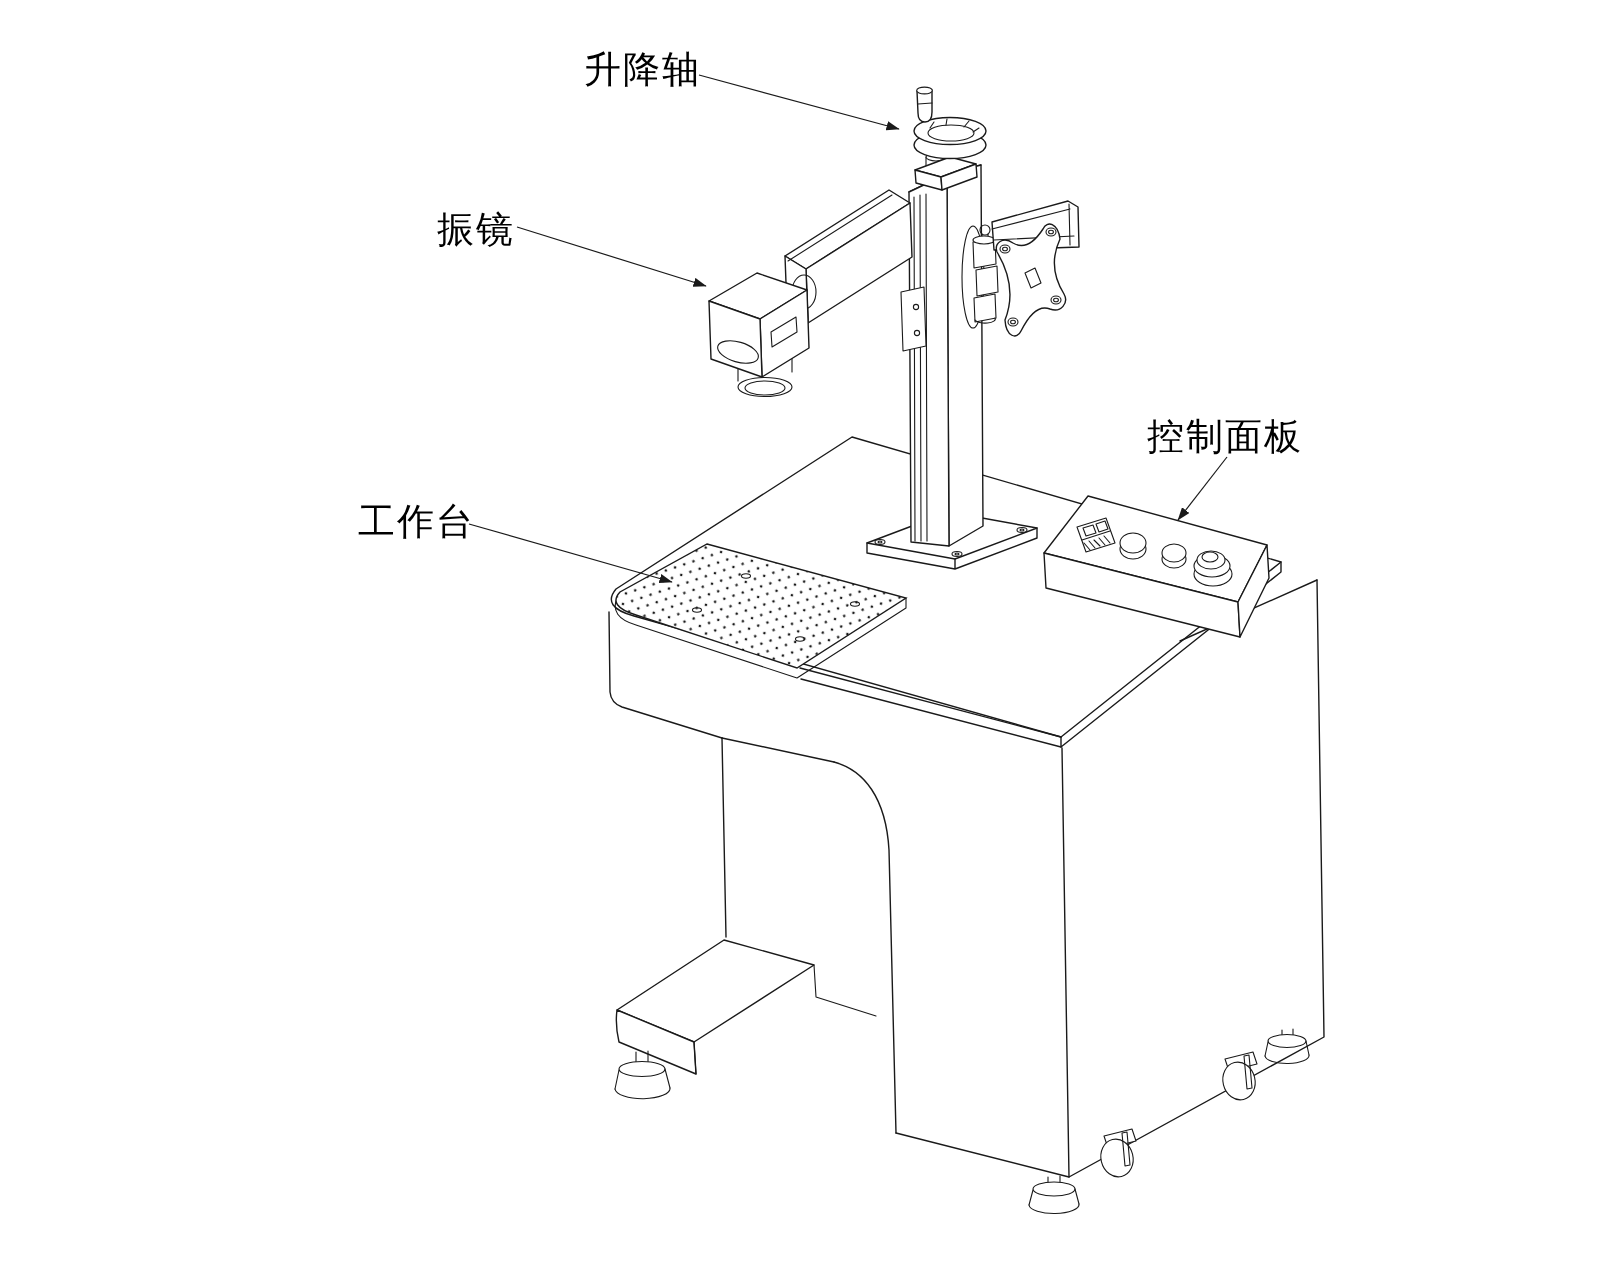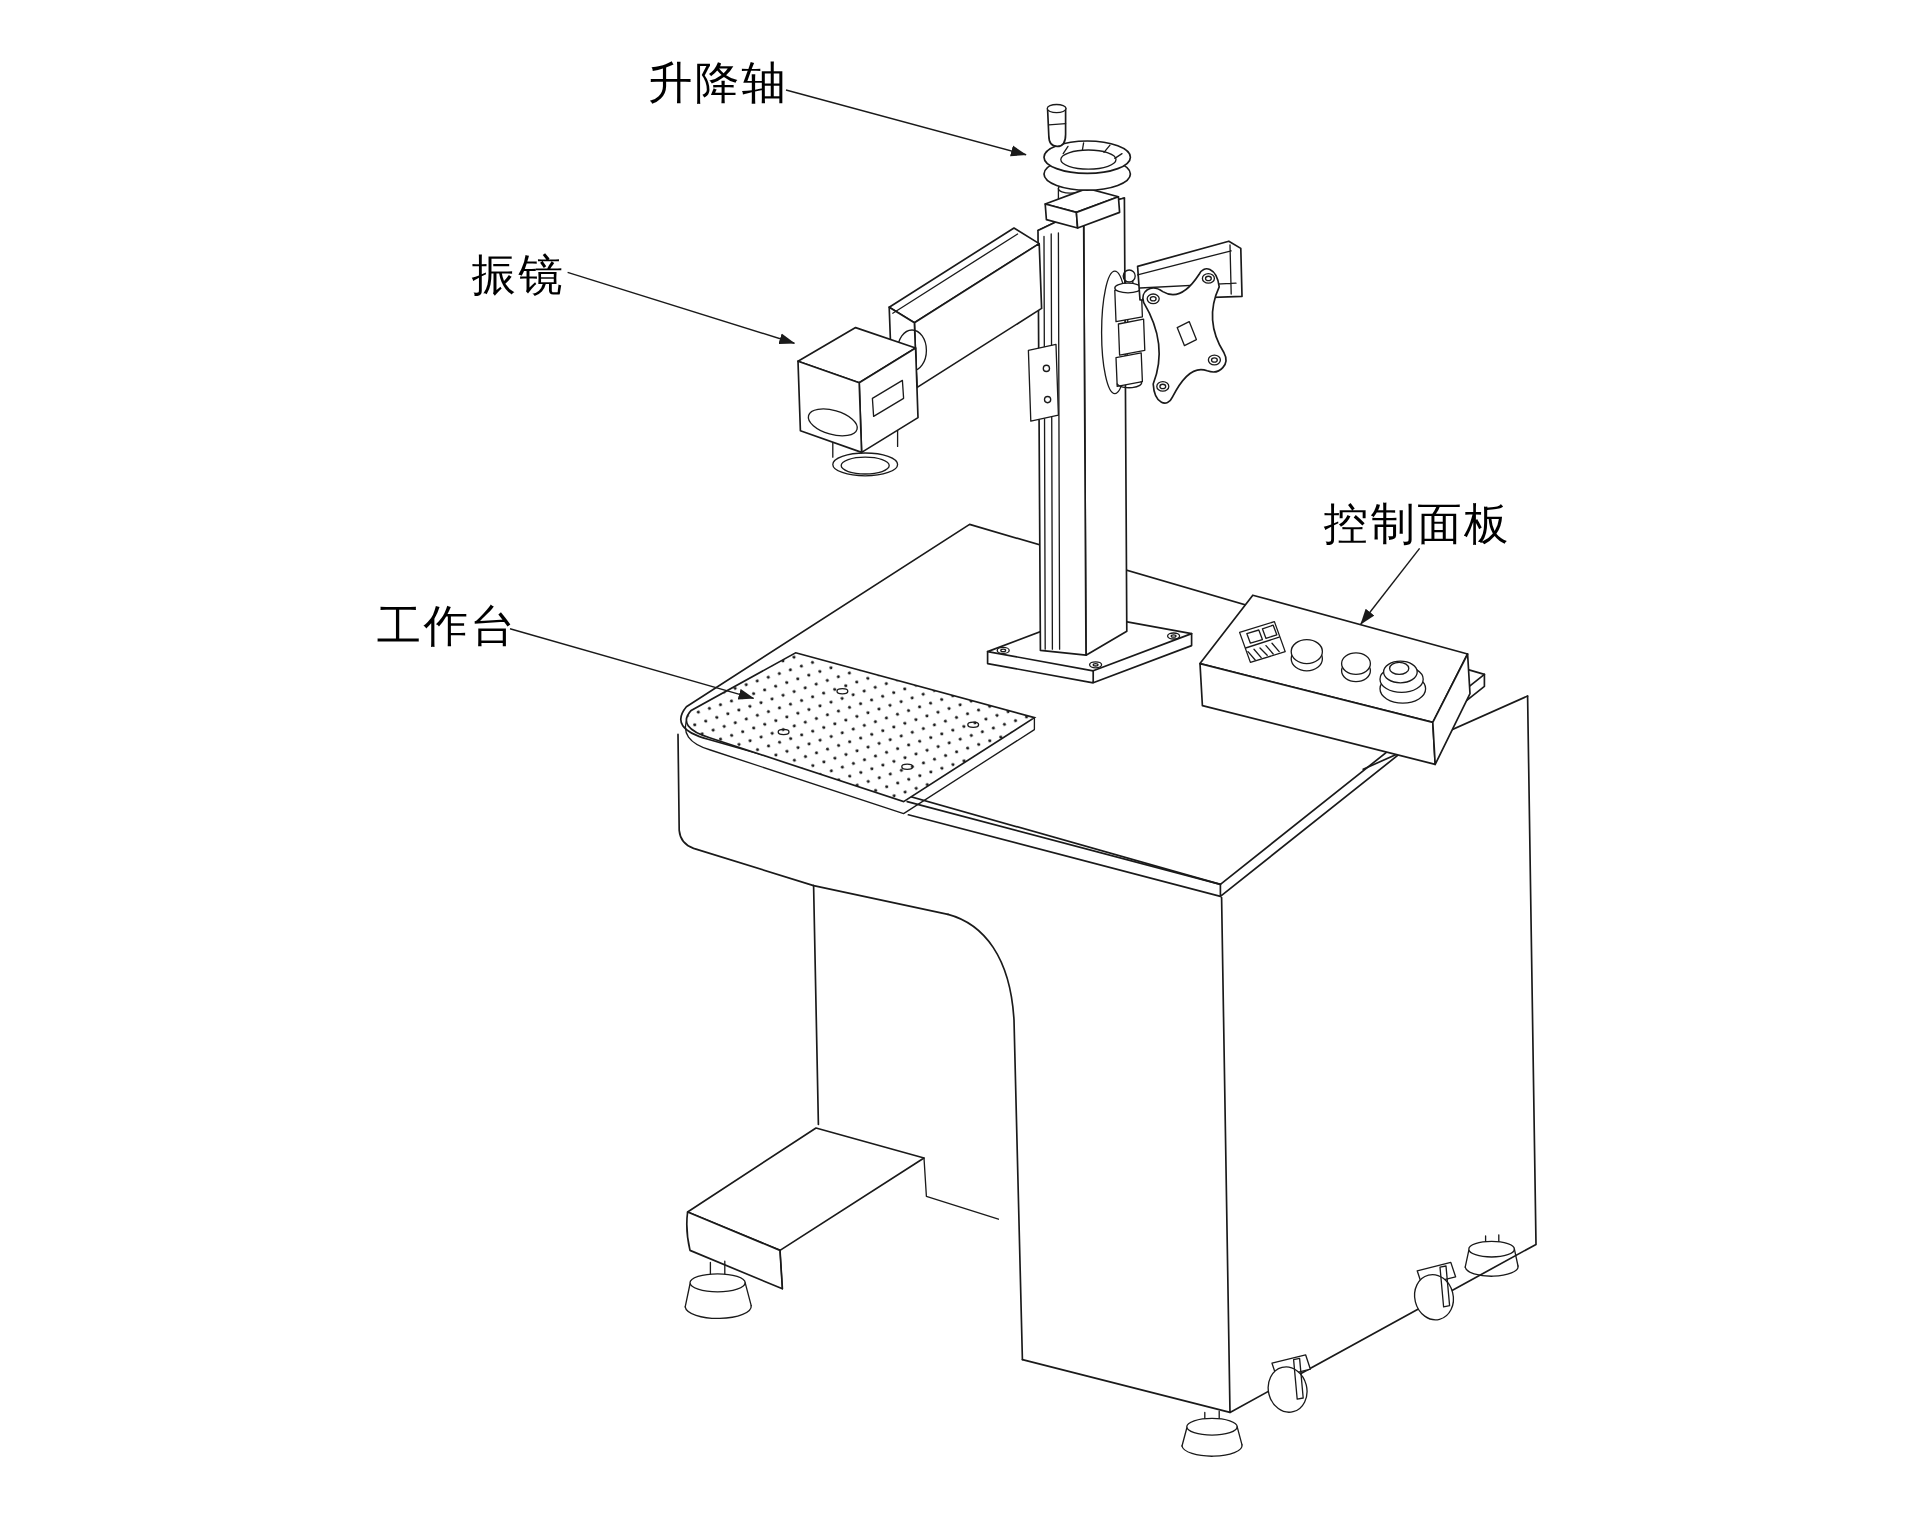--- a/index.html
+++ b/index.html
@@ -1,17 +1,17 @@
 <!DOCTYPE html>
 <html><head>
 <meta charset="utf-8">
 <style>
   html,body{margin:0;padding:0;background:#fff;}
   .stage{position:relative;width:1536px;height:1280px;background:#fff;overflow:hidden;
-         font-family:"Liberation Serif","DejaVu Serif",serif;}
+         font-family:"Liberation Serif","DejaVu Serif",serif;padding-left:44px;}
   svg{display:block}
   .ln{fill:none;stroke:#1a1a1a;stroke-width:1.4;stroke-linejoin:round;stroke-linecap:round;}
   .lnt{fill:none;stroke:#1a1a1a;stroke-width:1.1;stroke-linejoin:round;stroke-linecap:round;}
   .fw{fill:#ffffff;stroke:#1a1a1a;stroke-width:1.4;stroke-linejoin:round;}
   .fwt{fill:#ffffff;stroke:#1a1a1a;stroke-width:1.1;stroke-linejoin:round;}
   .leader{fill:none;stroke:#1a1a1a;stroke-width:1.2;}
   .cjk{font-family:"Liberation Serif","DejaVu Serif",serif;font-size:37px;fill:#000;letter-spacing:2px;}
 </style>
 </head>
 <body>

